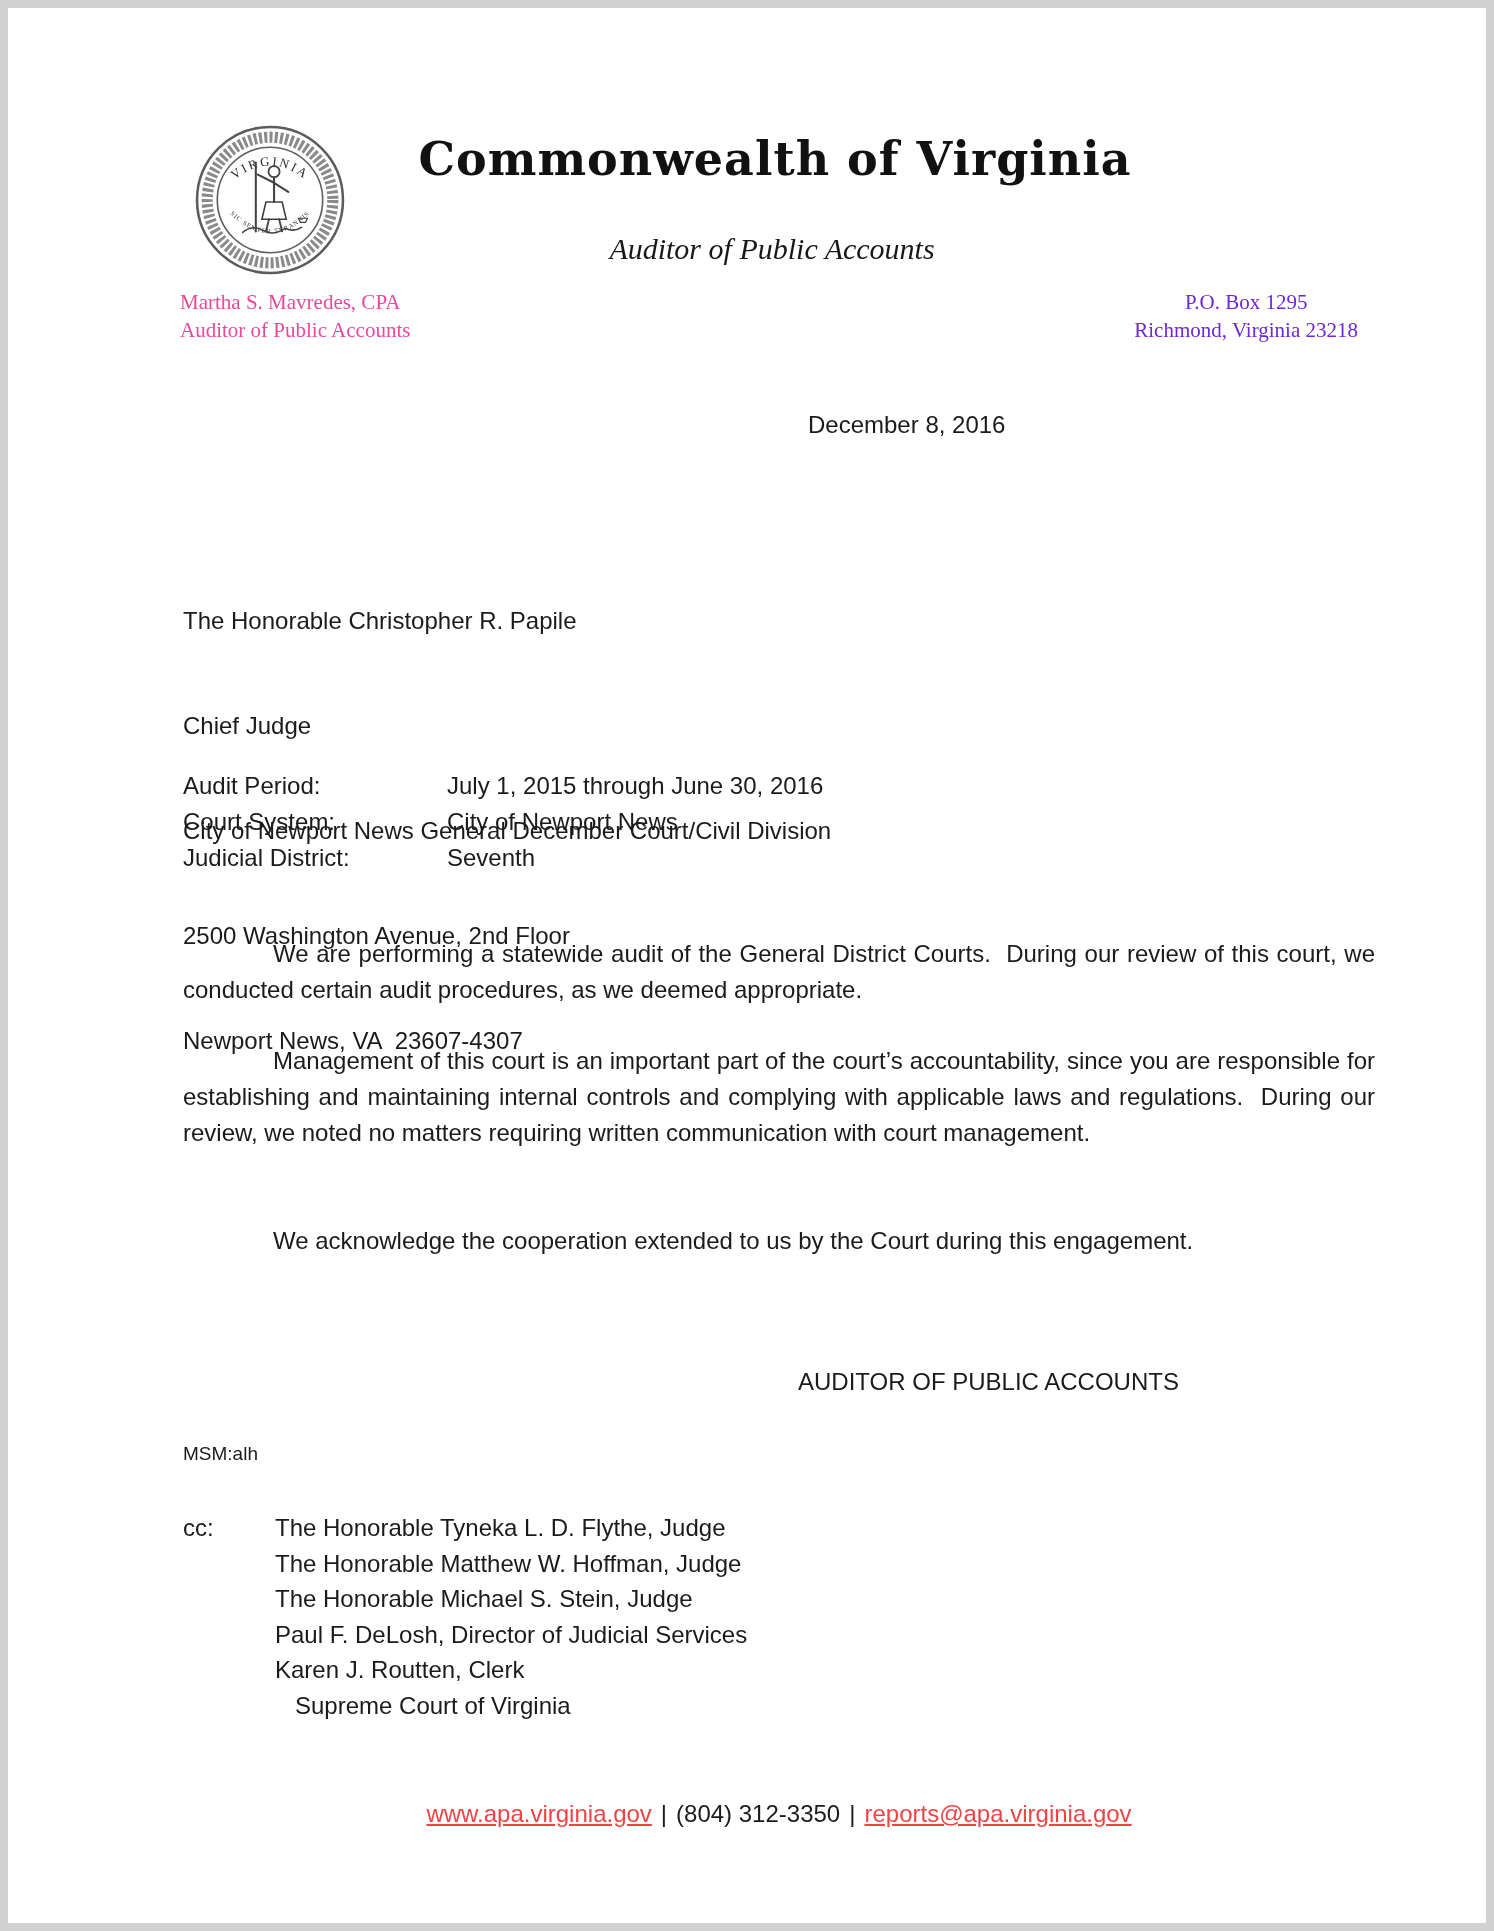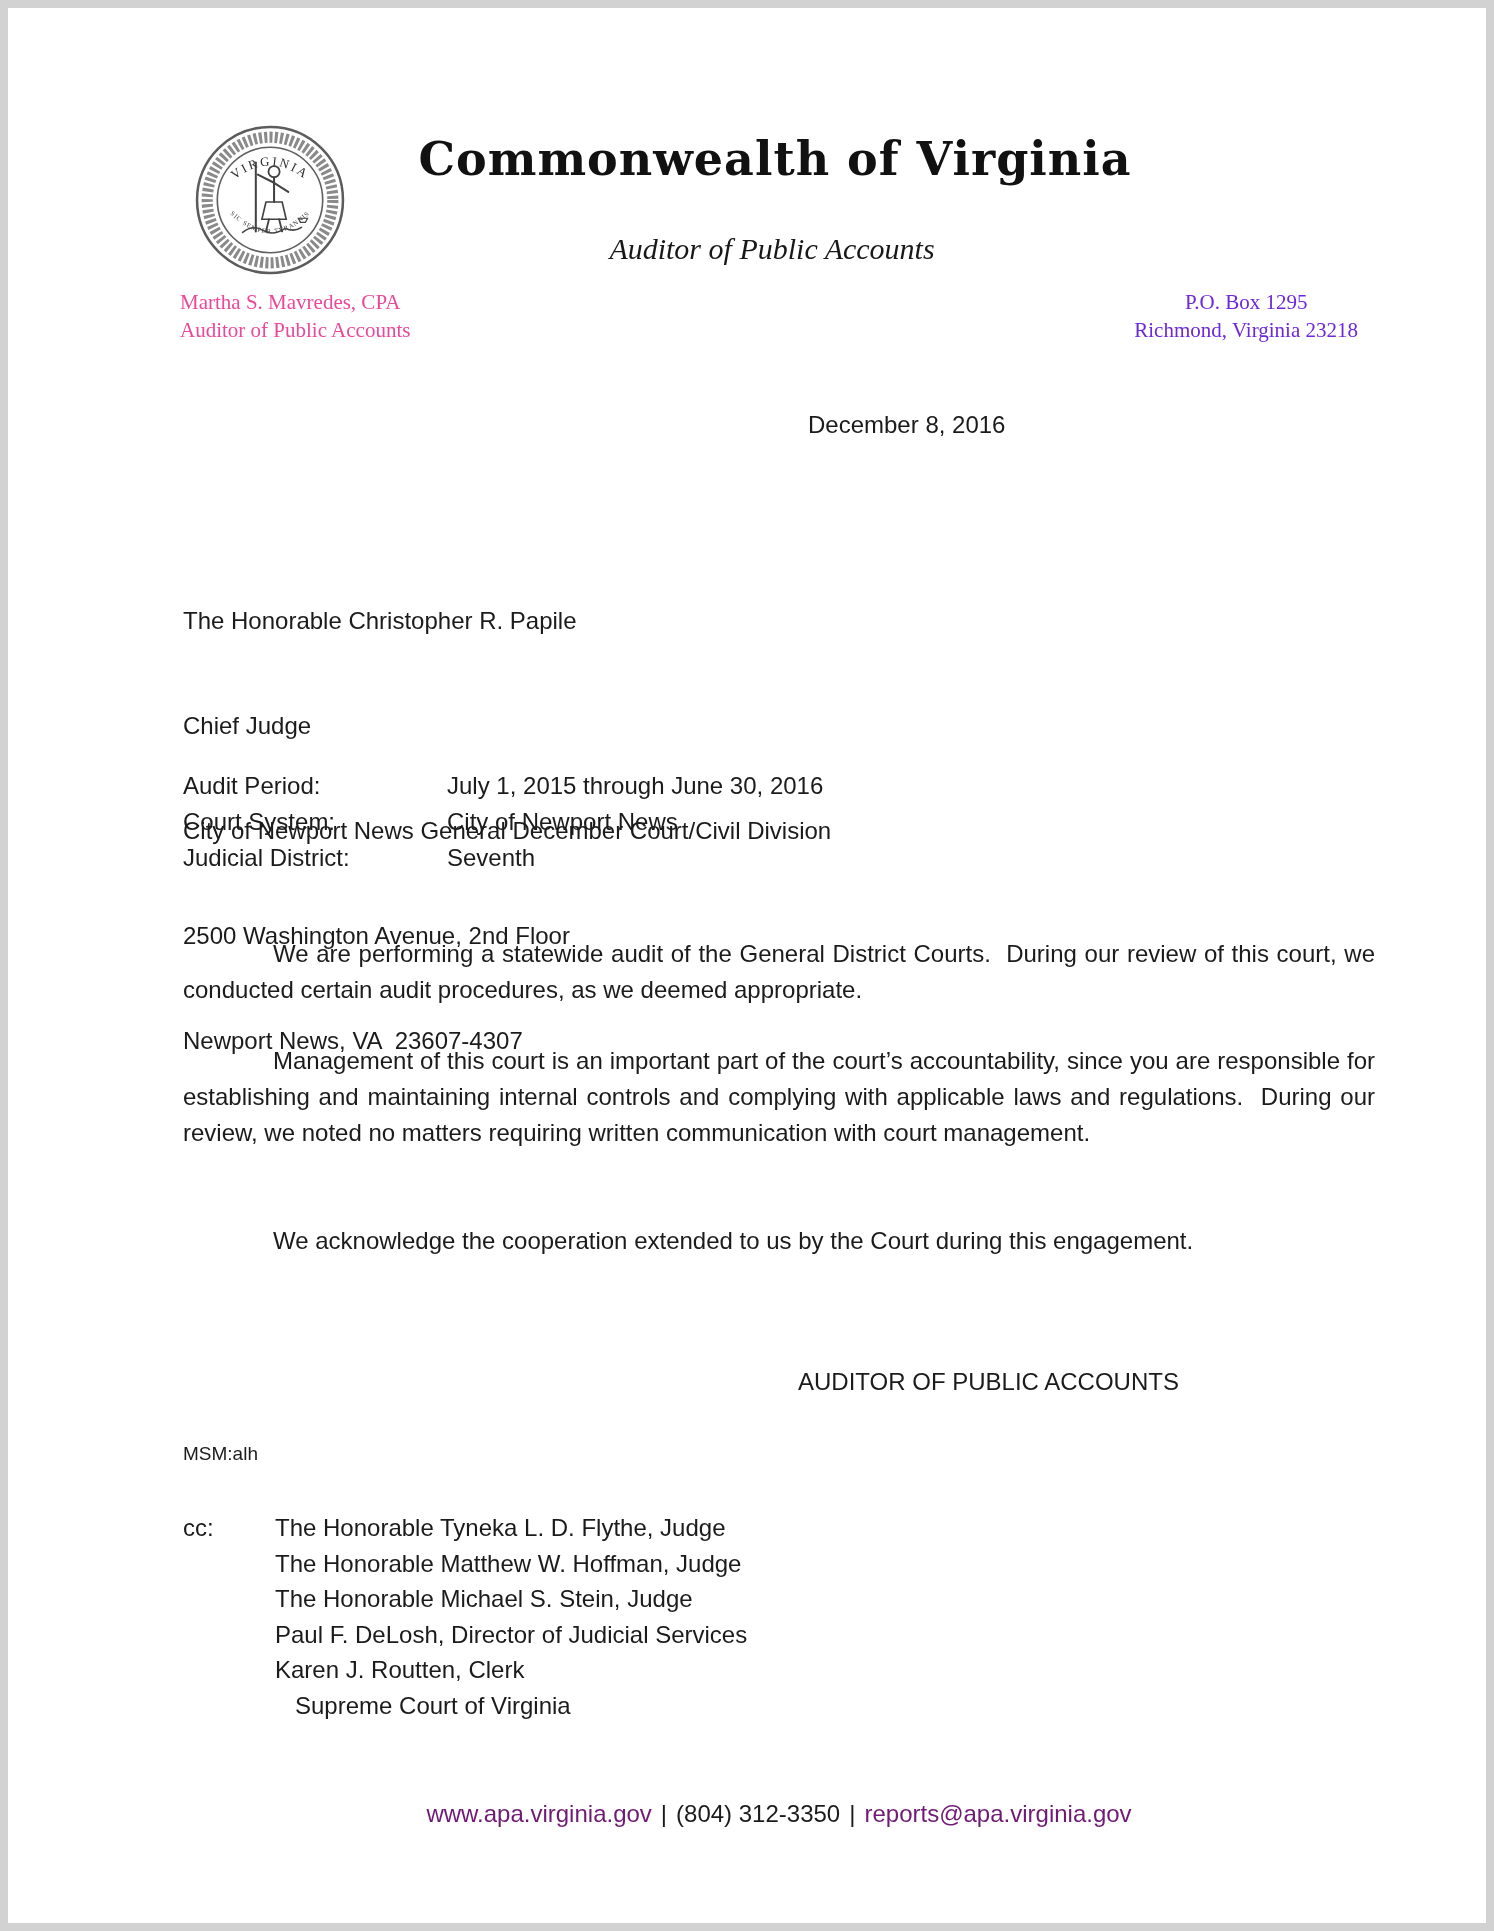--- a/index.html
+++ b/index.html
@@ -126,21 +126,22 @@
   .footer {
     position: absolute;
     left: 175px; top: 1788px;
     width: 1192px;
     text-align: center;
     font-size: 24px;
     line-height: 36px;
     color: #1b1b1b;
   }
   .footer a {
-    color: #701a75;
+    color: #ef4444;
+    text-decoration: underline;
     cursor: pointer;
   }
   .footer .sep { color: #1b1b1b; padding: 0 9px; }
 
   .seal svg text { font-family: "Liberation Serif", serif; }
 </style>
 </head>
 <body>
 
 <div class="page">

